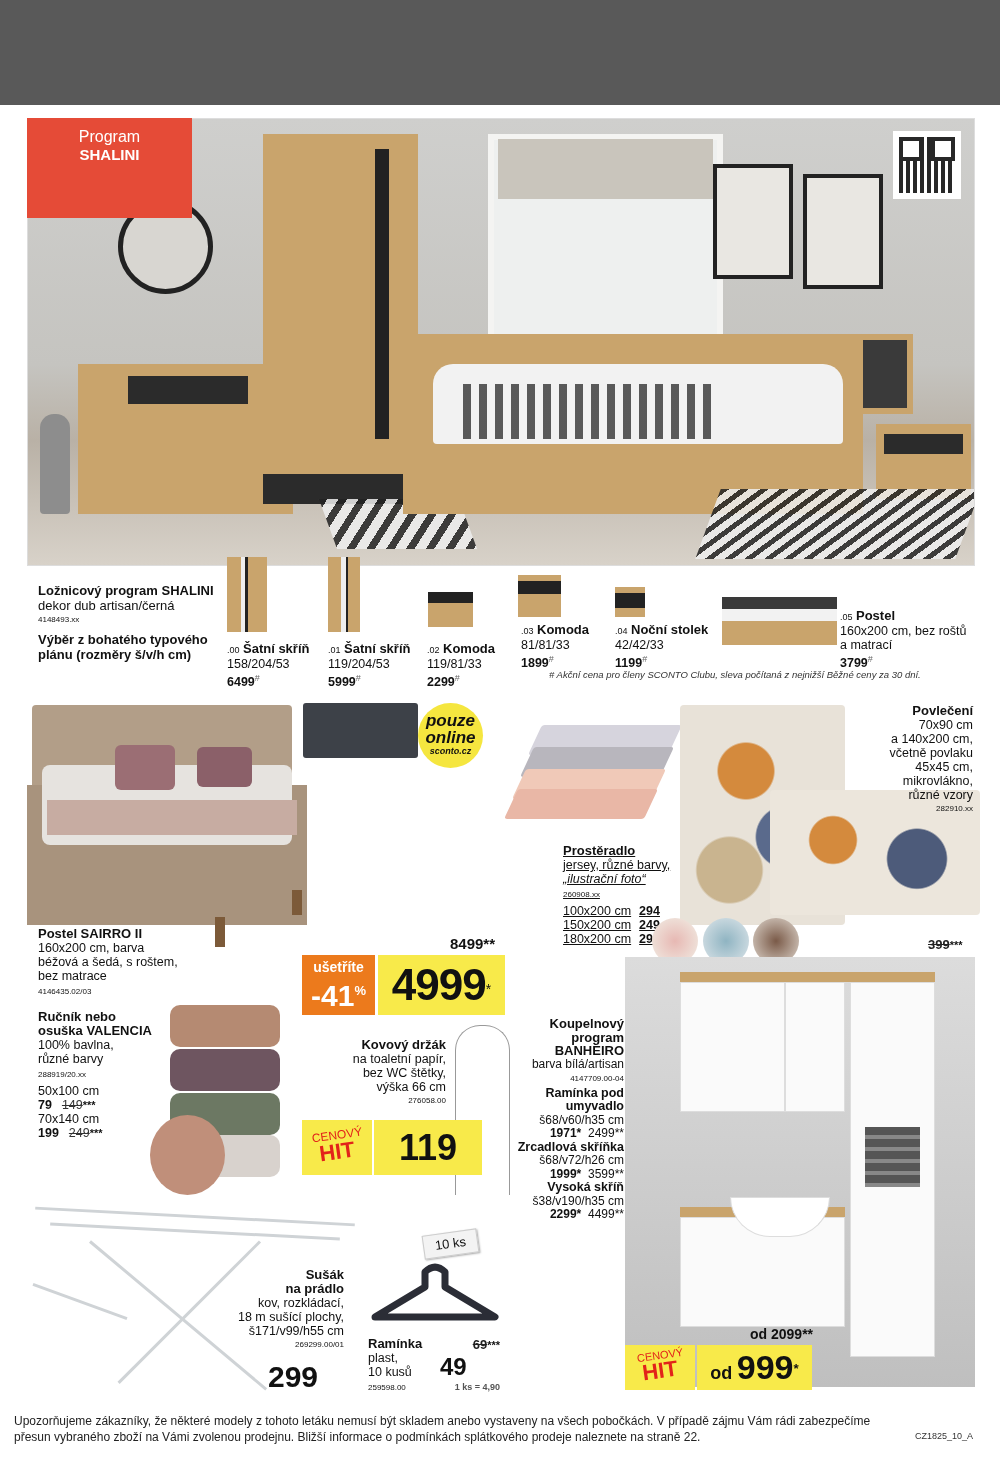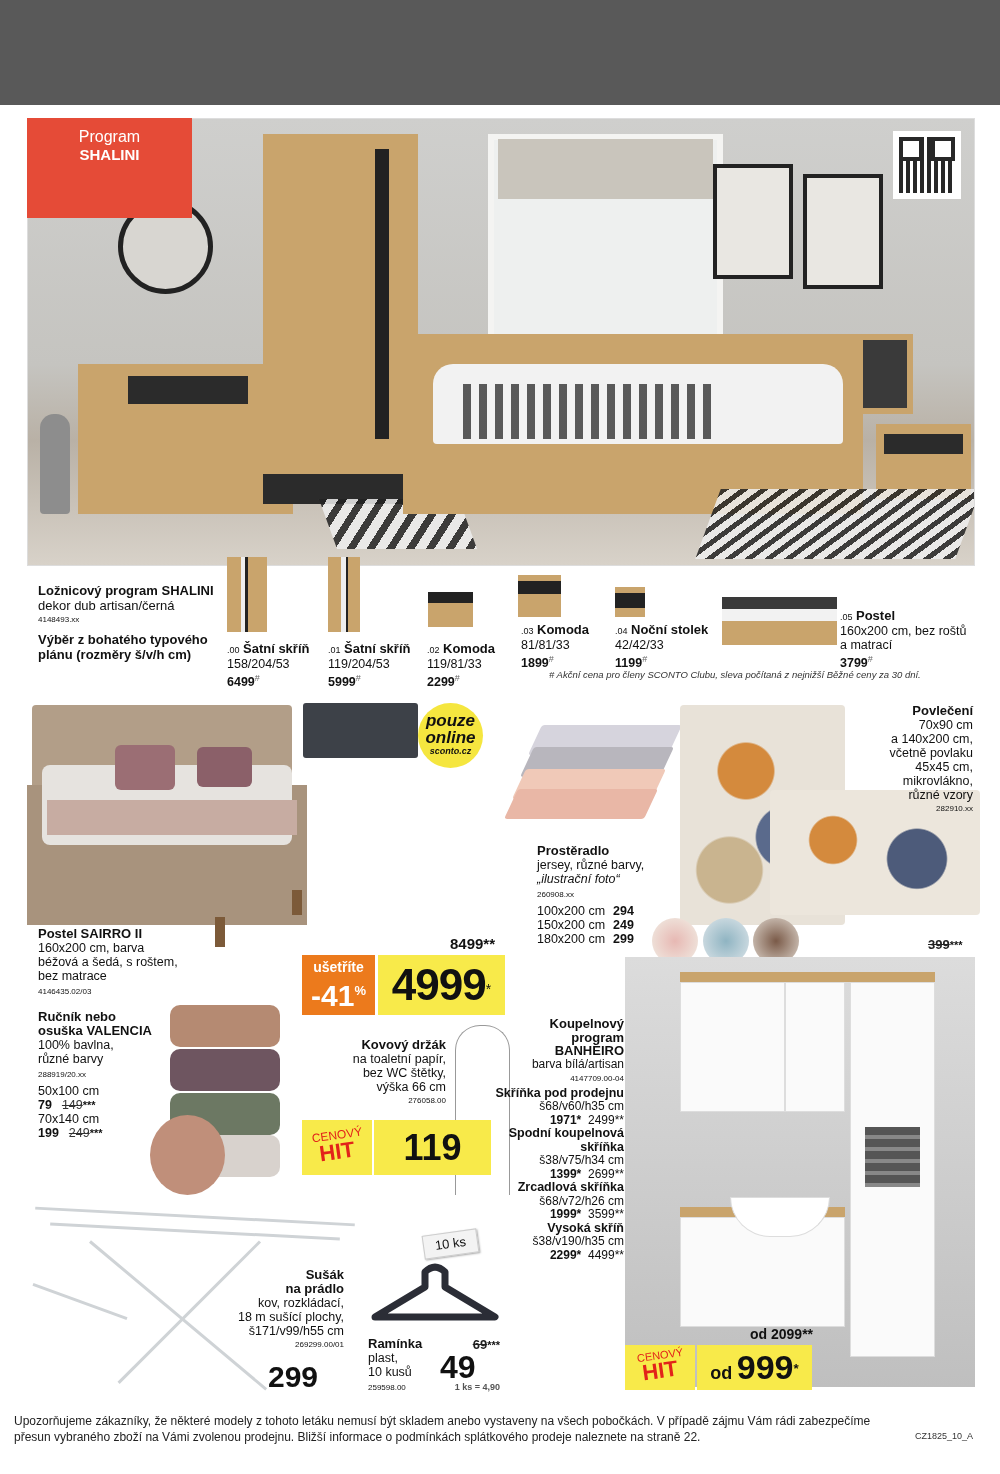--- a/index.html
+++ b/index.html
@@ -61,21 +61,21 @@
   .bed2 .sheet { position:absolute; left: 15px; top: 60px; width: 250px; height: 80px; background: #e6e3df; border-radius: 8px; }
   .bed2 .throw { position:absolute; left: 20px; top: 95px; width: 250px; height: 35px; background: #c7aca2; }
   .bed2 .leg { position:absolute; width: 10px; height: 30px; background: #7c5a39; top: 212px; }
   .bed3 { left: 303px; top: 703px; width: 115px; height: 55px; background: #3d4148; border-radius: 3px; }
   .online { left: 418px; top: 703px; width: 65px; height: 65px; border-radius: 50%; background: #f5e63f; text-align: center; }
   .online .a { font-size: 17px; font-weight: 700; font-style: italic; line-height: 17px; margin-top: 9px; }
   .online .b { font-size: 9px; font-weight: 700; font-style: italic; }
 
   .sheets { left: 505px; top: 725px; width: 160px; height: 100px; }
   .sheets div { position: absolute; width: 140px; height: 30px; border-radius: 3px; transform: skewX(-25deg); }
-  .pros { left: 537px; top: 844px; font-size: 12.5px; line-height: 14px; }
+  .pros { left: 563px; top: 844px; font-size: 12.5px; line-height: 14px; text-decoration: underline; }
   .pros .n { font-weight: 700; font-size: 13px; }
   .pros .c { font-size: 8px; margin: 2px 0; }
   .pros table { border-collapse: collapse; font-size: 12.5px; }
   .pros td { padding: 0 8px 0 0; line-height: 14px; }
   .pros td.p { font-weight: 700; }
 
   .duvet { left: 680px; top: 705px; width: 165px; height: 220px; background:
       radial-gradient(circle at 40% 30%, #d48a3d 0 15%, transparent 16%),
       radial-gradient(circle at 65% 60%, #5a6a8c 0 18%, transparent 19%),
       radial-gradient(circle at 30% 75%, #c9b48f 0 16%, transparent 17%),
@@ -111,21 +111,21 @@
   .valencia .c { font-size: 8px; margin: 2px 0; }
   .valencia .strike { text-decoration: line-through; color: #333; margin-left: 10px; }
 
   .holder { left: 455px; top: 1025px; width: 55px; height: 170px; border: 1.5px solid #999; border-radius: 25px 25px 0 0; border-bottom: none; }
   .kov { right: 554px; top: 1038px; text-align: right; font-size: 12.5px; line-height: 14px; }
   .kov .n { font-weight: 700; font-size: 13px; }
   .kov .c { font-size: 8px; }
   .hit { left: 302px; top: 1120px; width: 70px; height: 55px; text-align: center; color: #e2231a; }
   .hit .a { font-size: 12px; margin-top: 8px; transform: rotate(-8deg); }
   .hit .b { font-size: 22px; font-weight: 700; line-height: 20px; transform: rotate(-8deg); }
-  .hitprice { left: 374px; top: 1120px; width: 117px; height: 55px; text-align: center; font-size: 36px; font-weight: 700; line-height: 55px; }
+  .hitprice { left: 374px; top: 1120px; width: 108px; height: 55px; text-align: center; font-size: 36px; font-weight: 700; line-height: 55px; }
 
   .banh { right: 376px; top: 1017px; text-align: right; font-size: 12px; line-height: 13.5px; width: 130px; }
   .banh .n { font-weight: 700; font-size: 13px; }
   .banh .c { font-size: 8px; margin: 1px 0; }
   .banh .h { font-weight: 700; font-size: 12.5px; }
   .banh .pp b { font-weight: 700; }
 
   .bath { left: 625px; top: 957px; width: 350px; height: 430px; background: linear-gradient(180deg, #dcdcdc, #bfbfbf); overflow: hidden; }
   .bath .cab { position:absolute; background: #fafafa; border: 1px solid #ddd; }
   .bath .wood { position:absolute; background: #c9a46c; }
@@ -145,21 +145,21 @@
   .susak .c { font-size: 8px; }
   .p299 { left: 268px; top: 1360px; font-size: 30px; font-weight: 700; }
 
   .tag10 { left: 423px; top: 1232px; width: 55px; height: 24px; background: #f3f3f3; border: 1px solid #ccc; font-size: 13px; text-align: center; line-height: 22px; transform: rotate(-8deg); box-shadow: 1px 1px 2px #aaa; }
   .hanger { left: 370px; top: 1262px; width: 130px; height: 65px; }
   .ram { left: 368px; top: 1337px; font-size: 12.5px; line-height: 14px; }
   .ram .n { font-weight: 700; font-size: 13px; }
   .ram .c { font-size: 8px; margin-top: 2px; }
   .ramprice { left: 440px; top: 1337px; width: 60px; text-align: right; }
   .ramprice .o { font-size: 13px; }
-  .ramprice .v { font-size: 32px; font-weight: 700; line-height: 30px; text-align: left; }
+  .ramprice .v { font-size: 24px; font-weight: 700; line-height: 30px; text-align: left; }
   .ramprice .u { font-size: 9px; color: #555; font-weight: 700; }
 
   .footer { left: 14px; top: 1413px; width: 870px; font-size: 12px; line-height: 16px; color: #222; }
   .code { left: 915px; top: 1431px; font-size: 9px; color: #333; }
 </style>
 </head>
 <body>
 
 <div class="abs header">
 </div>
@@ -367,28 +367,23 @@
   <div class="sink"></div>
   <div style="position:absolute;left:240px;top:170px;width:55px;height:60px;background:repeating-linear-gradient(180deg,#555 0 8px,#888 8px 12px);"></div>
 </div>
 <div class="abs banh">
   <div class="n">Koupelnový</div>
   <div class="n">program</div>
   <div class="n">BANHEIRO</div>
   <div>barva bílá/artisan</div>
   <div class="c">4147709.00-04</div>
   <div>
-      <div class="h">Skříňka pod prodejnu</div>
+      <div class="h">Ramínka pod umyvadlo</div>
       <div>š68/v60/h35 cm</div>
       <div class="pp"><b>1971*</b>&nbsp; <span>2499**</span></div>
-    </div>
-  <div>
-      <div class="h">Spodní koupelnová skříňka</div>
-      <div>š38/v75/h34 cm</div>
-      <div class="pp"><b>1399*</b>&nbsp; <span>2699**</span></div>
     </div>
   <div>
       <div class="h">Zrcadlová skříňka</div>
       <div>š68/v72/h26 cm</div>
       <div class="pp"><b>1999*</b>&nbsp; <span>3599**</span></div>
     </div>
   <div>
       <div class="h">Vysoká skříň</div>
       <div>š38/v190/h35 cm</div>
       <div class="pp"><b>2299*</b>&nbsp; <span>4499**</span></div>

